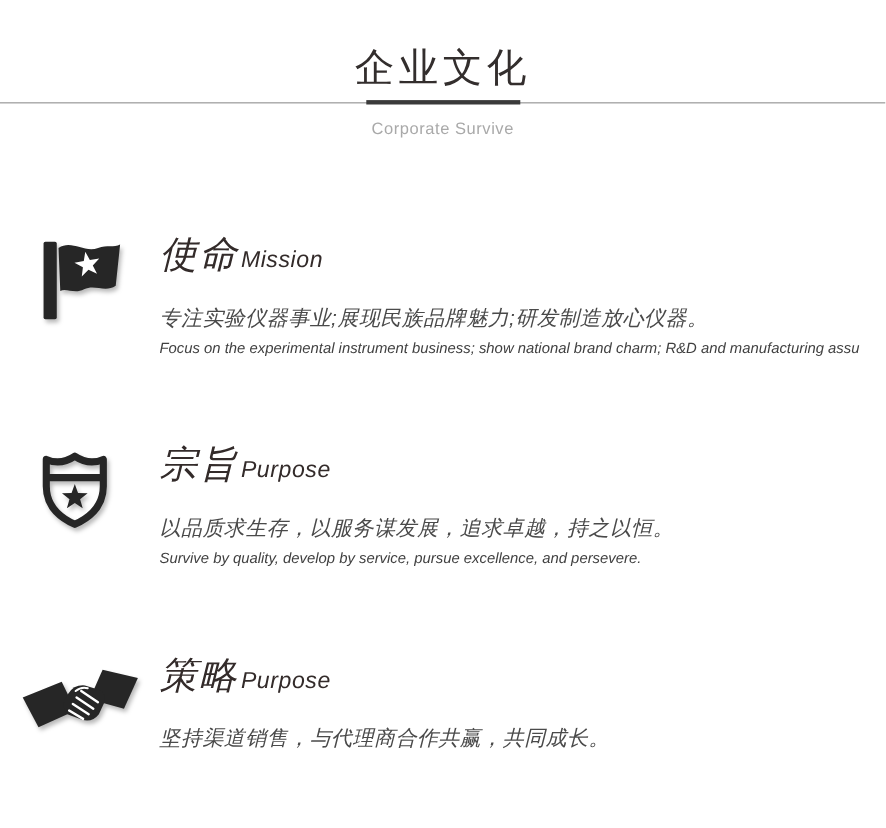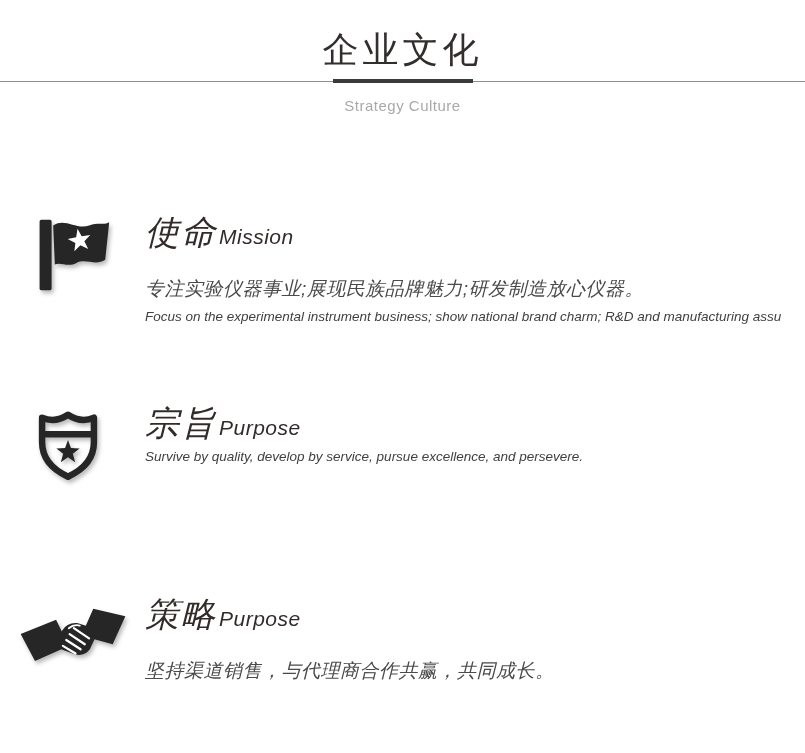--- a/index.html
+++ b/index.html
@@ -8,21 +8,21 @@
     width: 805px; height: 753px;
     font-family: "Liberation Sans", "DejaVu Sans", sans-serif;
     color: #332e2d;
     overflow: hidden;
   }
   #page { position: relative; width: 805px; height: 753px; background: #fff; }
 
   
   .header { position: absolute; top: 0; left: 0; width: 805px; text-align: center; }
   .page-title {
-    margin-top: 28px;
+    margin-top: 40px;
     font-size: 36px;
     font-weight: 400;
     letter-spacing: 4px;
     color: #332e2d;
     line-height: 1.2;
   }
   .header-rule { position: relative; width: 805px; height: 5px; margin-top: 8px; }
   .header-rule .thin-line {
     position: absolute; left: 0; right: 0; top: 2px; height: 1px; background: #8f8f8f;
   }
@@ -81,21 +81,21 @@
 <body>
 
 <div id="page">
 
   <div class="header">
     <div class="page-title">企业文化</div>
     <div class="header-rule">
       <div class="thin-line"></div>
       <div class="accent-bar"></div>
     </div>
-    <div class="page-subtitle">Strategy Culture</div>
+    <div class="page-subtitle">Corporate Survive</div>
   </div>
 
   <div class="section" id="sec-mission">
     <div class="icon-wrap">
       <svg width="88" height="80" viewBox="0 0 110 100" aria-hidden="true">
         <rect class="ic" x="12" y="6" width="15" height="88" rx="2"></rect>
         <path class="ic" d="M29 13 C 44 3, 58 19, 74 13 C 84 9, 92 13, 99 9 L 94 56 C 82 64, 70 54, 58 60 C 47 66, 38 58, 31 62 Z"></path>
         <polygon fill="#ffffff" transform="rotate(-10 62 32)" points="62,17 65.5,27.2 76.3,27.4 67.7,33.9 70.8,44.1 62,38 53.2,44.1 56.3,33.9 47.7,27.4 58.5,27.2"></polygon>
       </svg>
     </div>
@@ -115,20 +115,21 @@
         <path d="M14 14 Q 32 22 50 10 Q 68 22 86 14 L 86 48 C 86 73 70 87 50 96 C 30 87 14 73 14 48 Z" fill="none" stroke="#262626" stroke-width="9" stroke-linejoin="round"></path>
         <line x1="15" y1="37" x2="85" y2="37" stroke="#262626" stroke-width="9"></line>
         <polygon class="ic" points="50,45 54.1,56.3 66.2,56.8 56.7,64.2 60,75.8 50,69 40,75.8 43.3,64.2 33.8,56.8 45.9,56.3"></polygon>
       </svg>
     </div>
     <div class="txt">
       <div class="sec-title">
         <span class="cn">宗旨</span>
         <span class="en">Purpose</span>
       </div>
+      <div class="desc-cn">以品质求生存，以服务谋发展，追求卓越，持之以恒。</div>
       <div class="desc-en">Survive by quality, develop by service, pursue excellence, and persevere.</div>
     </div>
   </div>
 
   <div class="section" id="sec-strategy">
     <div class="icon-wrap">
       <svg width="122" height="76" viewBox="0 0 130 90" aria-hidden="true">
 
         <polygon class="ic" points="3,38 45,21 60,52 20,70"></polygon>
 

